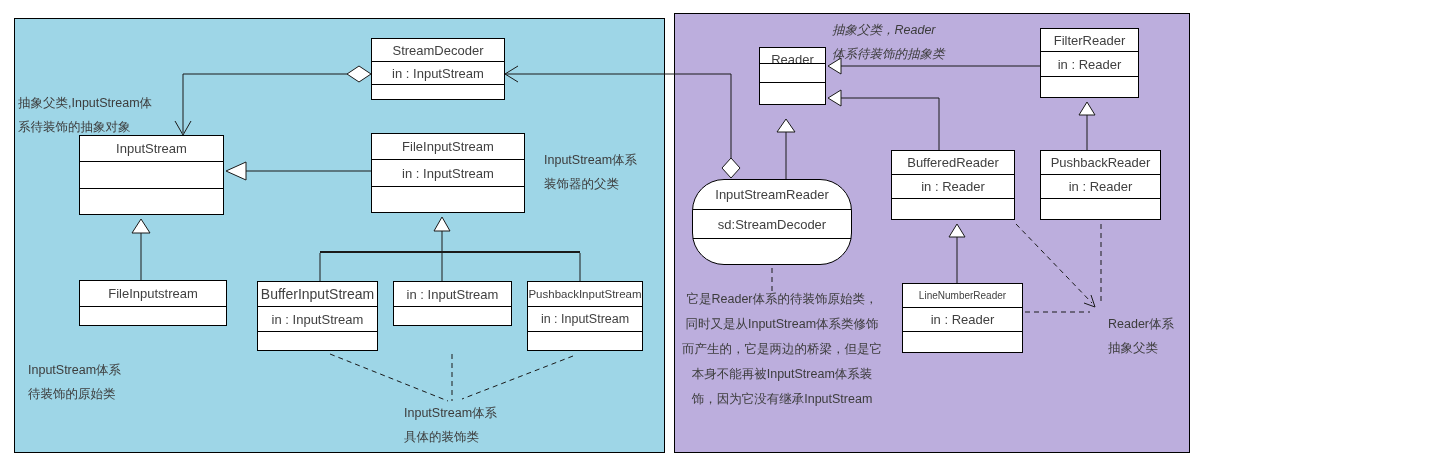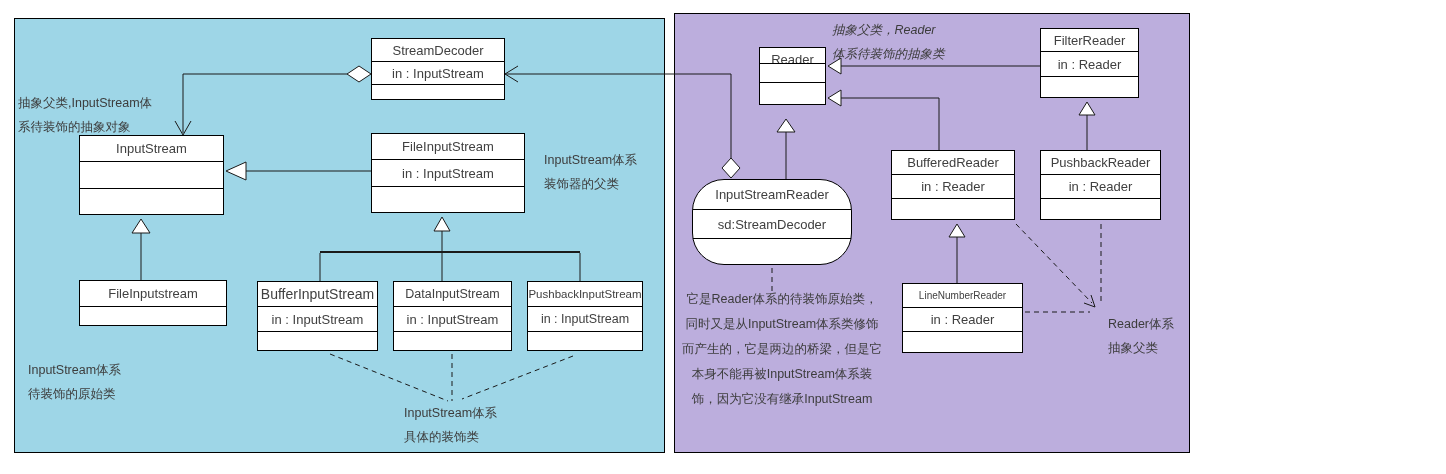--- a/index.html
+++ b/index.html
@@ -113,21 +113,20 @@
     <div class="uml-row uml-empty"></div>
   </div>
 
   <div class="uml-class rd" style="left:257px;top:281px;width:121px;">
     <div class="uml-row uml-title" style="font-size:14px">BufferInputStream</div>
     <div class="uml-row uml-attr">in : InputStream</div>
     <div class="uml-row uml-empty"></div>
   </div>
 
   <div class="uml-class rd" style="left:393px;top:281px;width:119px;">
-    <div class="uml-row uml-title" style="font-size:12.5px">DataInputStream</div>
     <div class="uml-row uml-attr">in : InputStream</div>
     <div class="uml-row uml-empty"></div>
   </div>
 
   <div class="uml-class rd" style="left:527px;top:281px;width:116px;">
     <div class="uml-row uml-title" style="font-size:11.5px">PushbackInputStream</div>
     <div class="uml-row uml-attr" style="font-size:12.5px">in : InputStream</div>
     <div class="uml-row uml-empty"></div>
   </div>
 

